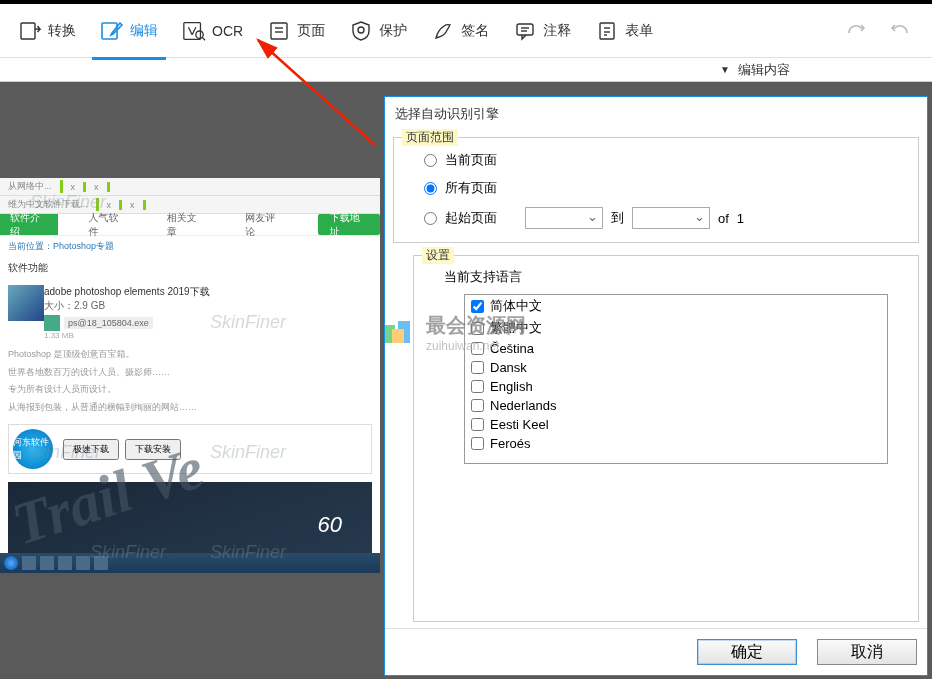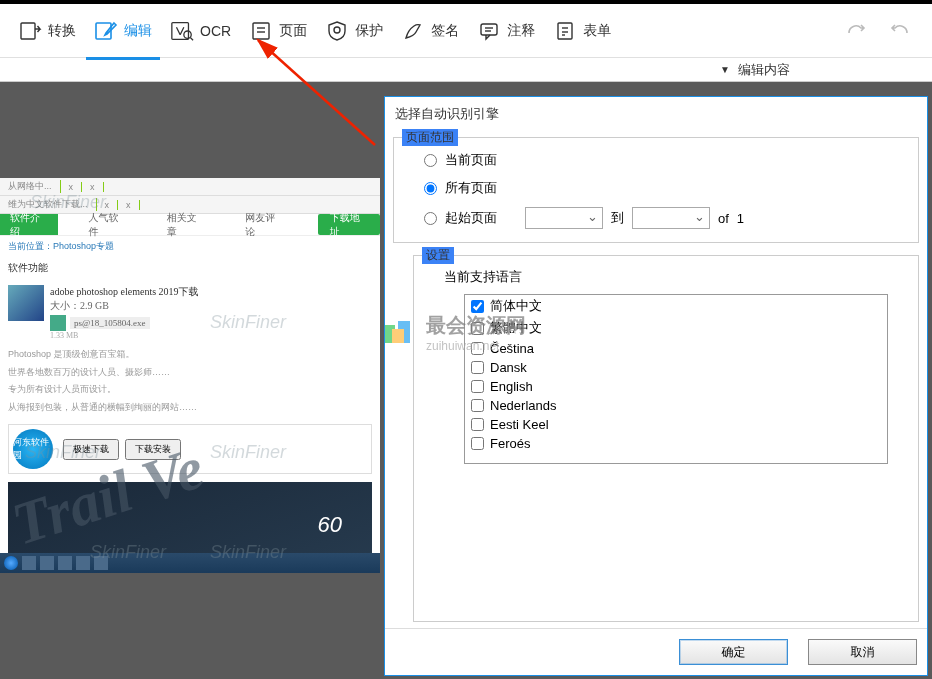--- a/index.html
+++ b/index.html
@@ -1,43 +1,43 @@
 <!DOCTYPE html>
 <html><head>
 <meta charset="utf-8">
 <style>
 * { margin: 0; padding: 0; box-sizing: border-box; }
 body { font-family: "Microsoft YaHei", Arial, sans-serif; font-size: 13px; background: #fff; width: 932px; height: 679px; overflow: hidden; position: relative; }
 .top-black-bar { height: 4px; background: #000; }
-.toolbar { height: 54px; background: #fff; display: flex; align-items: center; padding: 0 10px; gap: 2px; border-bottom: 1px solid #e0e0e0; }
+.toolbar { height: 54px; background: #fff; display: flex; align-items: center; padding: 0 10px; gap: 8px; border-bottom: 1px solid #e0e0e0; }
 .tool-item { display: flex; align-items: center; gap: 6px; padding: 4px 8px; cursor: pointer; color: #333; }
 .tool-item.active { color: #1a8fe6; }
 .tool-item.active .underline { position: absolute; bottom: -13px; left: 0; right: 0; height: 3px; background: #1a8fe6; }
 .tool-item { position: relative; }
 .tool-icon { width: 24px; height: 24px; display: flex; align-items: center; justify-content: center; }
 .tool-label { font-size: 14px; }
 .toolbar-right { margin-left: auto; display: flex; gap: 20px; padding-right: 10px; }
 .arrow-btn { width: 24px; height: 24px; cursor: pointer; color: #999; display:flex;align-items:center;justify-content:center;}
 
 .sub-bar { height: 24px; background: #fff; border-bottom: 1px solid #ccc; display: flex; align-items: center; padding-left: 720px; font-size: 13px; color: #333; }
 .sub-bar .tri { margin-right: 8px; font-size: 10px; }
 
 .main-area { position: relative; height: 597px; background: #5a5a5a; }
 
 .doc-preview { position: absolute; left: 0; top: 96px; width: 380px; height: 395px; background: #fff; overflow: hidden; }
 .doc-preview .tabs-row { background:#f5f5f5; height:18px; border-bottom:1px solid #ddd; display:flex; font-size:9px; color:#888; align-items:center;}
-.doc-preview .tabs-row span{ padding:0 8px; border-right:1px solid #84cc16;}
+.doc-preview .tabs-row span{ padding:0 8px; border-right:3px solid #84cc16;}
 .doc-preview .green-tabs { display:flex; height:22px; font-size:10px; align-items:center; border-bottom:1px solid #eee;gap:20px;}
 .doc-preview .gtab { padding:0 10px; color:#666; height:100%; display:flex; align-items:center;}
 .doc-preview .gtab.on { background:#2aad4a; color:#fff;}
 .doc-preview .gtab.btn { background:#2aad4a; color:#fff; margin-left:4px; padding:0 12px; border-radius:2px;}
 .doc-preview .breadcrumb{ font-size:9px; color:#888; padding:4px 8px;}
 .doc-preview .breadcrumb a{color:#2a7ab8;}
 .doc-preview .section-title{ font-size:10px; color:#333; font-weight:normal; padding:4px 8px;}
-.doc-preview .item{ display:flex; gap:6px; padding:6px 8px; font-size:10px; color:#666;font-family:Liberation Serif, serif;}
+.doc-preview .item{ display:flex; padding:6px 8px; font-size:10px; color:#666;}
 .doc-preview .item .pic{ width:36px; height:36px; background:linear-gradient(135deg,#6ab,#248);}
 .doc-preview .item .info .name{ color:#333;}
 .doc-preview .paras{ font-size:9px; color:#999; padding:2px 8px; line-height:1.5;}
 .doc-preview .download-box{ margin:8px; border:1px solid #ddd; padding:4px; display:flex; gap:10px; align-items:center;}
 .doc-preview .download-box .logo{ width:40px;height:40px; background:radial-gradient(circle,#29b6f6,#0277bd); border-radius:50%; display:flex;align-items:center;justify-content:center;color:#fff;font-size:9px;}
 .doc-preview .download-box .btns{display:flex; gap:6px;}
 .doc-preview .download-box .btns button{ font-size:9px; padding:2px 8px;}
 .doc-preview .product-img{ margin:0 8px; height:150px; background:linear-gradient(160deg,#1a2838 0%,#2a4055 100%); position:relative; overflow:hidden;}
 .doc-preview .product-img .box{ position:absolute; background:#fff; transform:rotate(-15deg);}
 .doc-preview .product-img .b1{width:50px;height:70px; left:150px; bottom:-5px;}
@@ -46,32 +46,32 @@
 .doc-preview .taskbar{position:absolute;bottom:0;left:0;right:0;height:20px;background:linear-gradient(#2a4a6a,#1a3a5a);display:flex;align-items:center;gap:4px;padding:0 4px;}
 .doc-preview .taskbar .tb{width:14px;height:14px;background:#4a6a8a;}
 .doc-preview .taskbar .tb.win{background:radial-gradient(circle,#5af,#05a);border-radius:50%;}
 
 .watermark-trail { position:absolute; left:10px; top:380px; font-size:60px; font-weight:bold; font-style:italic; color:rgba(70,85,100,0.6); transform:rotate(-18deg); pointer-events:none; font-family:Georgia,serif;}
 .watermark-sf { position:absolute; color:rgba(130,145,155,0.35); font-size:18px; font-style:italic; pointer-events:none;}
 
 .dialog { position: absolute; left: 384px; top: 14px; width: 544px; height: 580px; background: #fff; border:1px solid #1a8fe6; display:flex; flex-direction:column;}
 .dialog .dlg-title { padding:8px 10px; font-size:13px; color:#333;}
 .dialog .fieldset { border:1px solid #ccc; margin:6px 8px; padding:8px 10px; position:relative;}
-.dialog .fieldset .legend { position:absolute; top:-9px; left:8px; background:#3b82f6; padding:0 4px; font-size:12px; color:#333;}
+.dialog .fieldset .legend { position:absolute; top:-9px; left:8px; background:#fef9c3; padding:0 4px; font-size:12px; color:#333;}
 .dialog .radio-row { display:flex; align-items:center; gap:8px; padding:5px 20px; font-size:13px;}
 .dialog .radio-row input[type=radio]{ width:13px;height:13px;}
 .dialog .page-inputs{ display:inline-flex; align-items:center; gap:8px; margin-left:20px;}
 .dialog .page-inputs .combo{ width:78px; height:22px; border:1px solid #aaa; background:#fff; position:relative;}
 .dialog .page-inputs .combo::after{content:"⌄"; position:absolute; right:4px; top:1px; color:#666;}
 .dialog .settings-label{ padding:4px 20px; font-size:13px;}
 .dialog .lang-list{ margin:4px 20px 4px 40px; border:1px solid #999; height:170px; overflow-y:scroll; background:#fff; font-size:13px;}
 .dialog .lang-list .lang-item{ display:flex; align-items:center; gap:6px; padding:2px 6px;}
 .dialog .lang-list .lang-item input{width:13px;height:13px;}
 .dialog .dlg-footer{ margin-top:auto; padding:10px; border-top:1px solid #ddd; display:flex; justify-content:flex-end; gap:20px;}
-.dialog .dlg-footer button{ width:109px; height:26px; border:1px solid #888; background:linear-gradient(#fafafa,#e4e4e4); font-size:12px; cursor:pointer;}
+.dialog .dlg-footer button{ width:100px; height:26px; border:1px solid #888; background:linear-gradient(#fafafa,#e4e4e4); font-size:16px; cursor:pointer;}
 .dialog .dlg-footer button.primary{ border:1px solid #3a8fd6; box-shadow:0 0 0 1px rgba(58,143,214,0.3) inset;}
 
 .red-arrow { position:absolute; pointer-events:none; }
 .red-arrow svg{overflow:visible;}
 
 .brand-wm { position:absolute; left:380px; top:230px; display:flex; align-items:center; gap:6px; opacity:0.7; pointer-events:none;}
 .brand-wm .logo{width:40px;height:40px;}
 .brand-wm .txt{font-size:20px; font-weight:bold; color:#7a7a7a;}
 .brand-wm .sub{font-size:12px; color:#aaa;}
 

